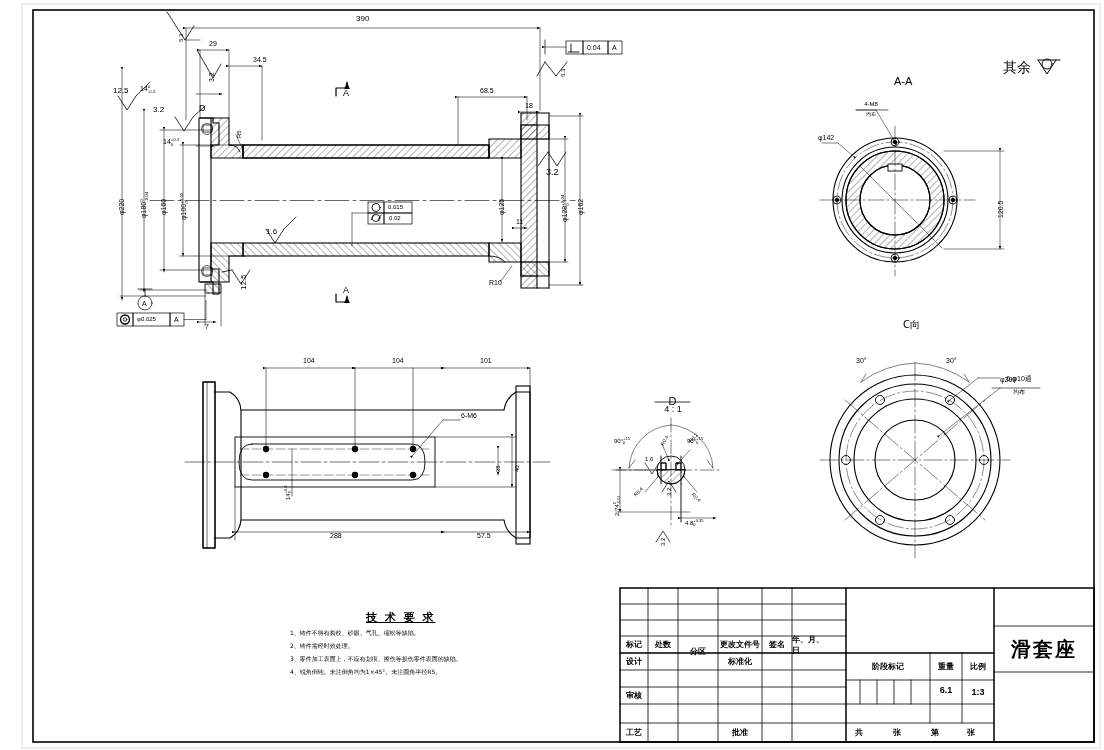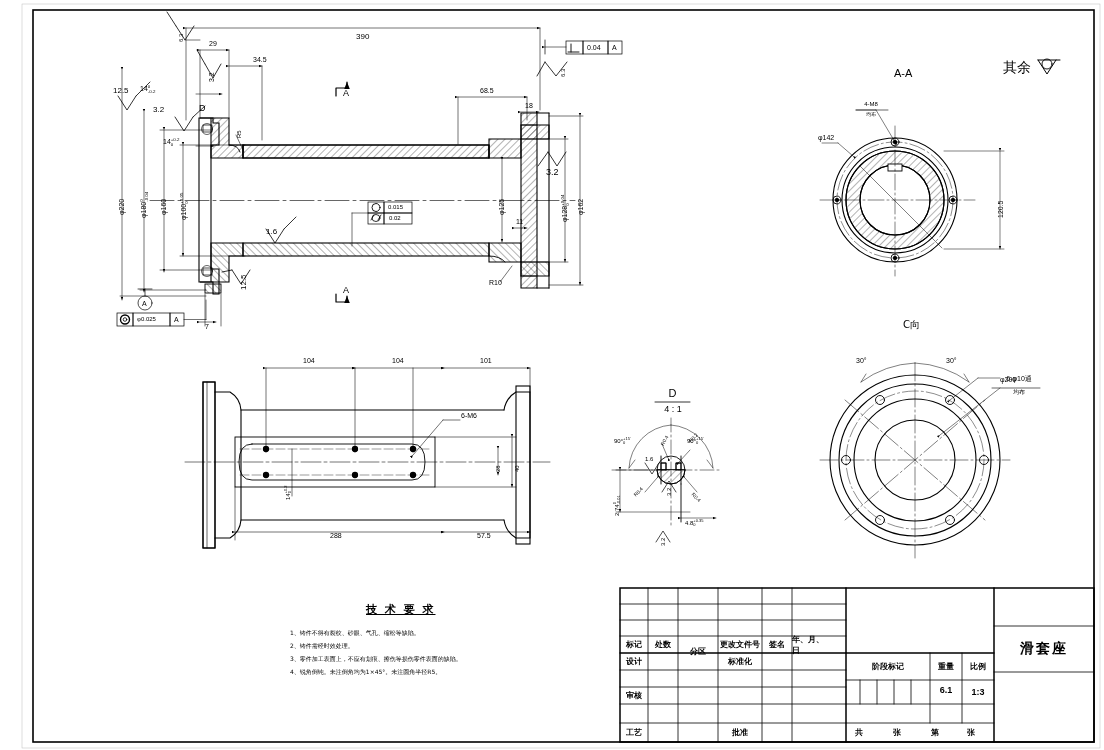--- a/index.html
+++ b/index.html
@@ -22,23 +22,23 @@
     user-select:none;
   }
   .cn { font-family:"DejaVu Sans", sans-serif; }
   .rot90 { transform:rotate(-90deg); transform-origin:left top; }
   .f5 { font-size:5px; }
   .f6 { font-size:6px; }
   .f7 { font-size:7px; }
   .f8 { font-size:8px; }
   .f9 { font-size:9px; }
   .f10 { font-size:10px; }
-  .f11 { font-size:11px; }
+  .f11 { font-size:11px;margin-top:8px; }
   .f14 { font-size:14px; }
-  .f16 { font-size:14px; }
+  .f16 { font-size:20px; }
   .ctr { text-align:center; }
   .tbcell {
     position:absolute;
     display:flex; align-items:center; justify-content:center;
     font-family:"DejaVu Sans", sans-serif;
     font-weight:bold;
   }
   .spacedcn { letter-spacing:2px;text-decoration:underline; }
 </style>
 </head>
@@ -459,21 +459,21 @@
       <line x1="894" y1="680" x2="894" y2="704"></line>
       <line x1="911" y1="680" x2="911" y2="704"></line>
 
       <line x1="994" y1="626" x2="1094" y2="626"></line>
       <line x1="994" y1="672" x2="1094" y2="672"></line>
     </g>
 
   </g>
 </svg>
 
-<div class="lbl f8" style="left:356px; top:33px;text-align:center;">390</div>
+<div class="lbl f8" style="left:356px; top:15px;text-align:center;">390</div>
 <div class="lbl f7" style="left:209px; top:40px;">29</div>
 <div class="lbl f7" style="left:253px; top:56px;">34.5</div>
 <div class="lbl f7" style="left:480px; top:87px;">68.5</div>
 <div class="lbl f7" style="left:525px; top:102px;">18</div>
 <div class="lbl f7" style="left:516px; top:218px;">11</div>
 <div class="lbl f7" style="left:205px; top:323px;">7</div>
 <div class="lbl f7" style="left:489px; top:279px;">R10</div>
 <div class="lbl f6 rot90" style="left:236px; top:138px;">R5</div>
 
 <div class="lbl f7 rot90" style="left:118px; top:215px;">φ220</div>

